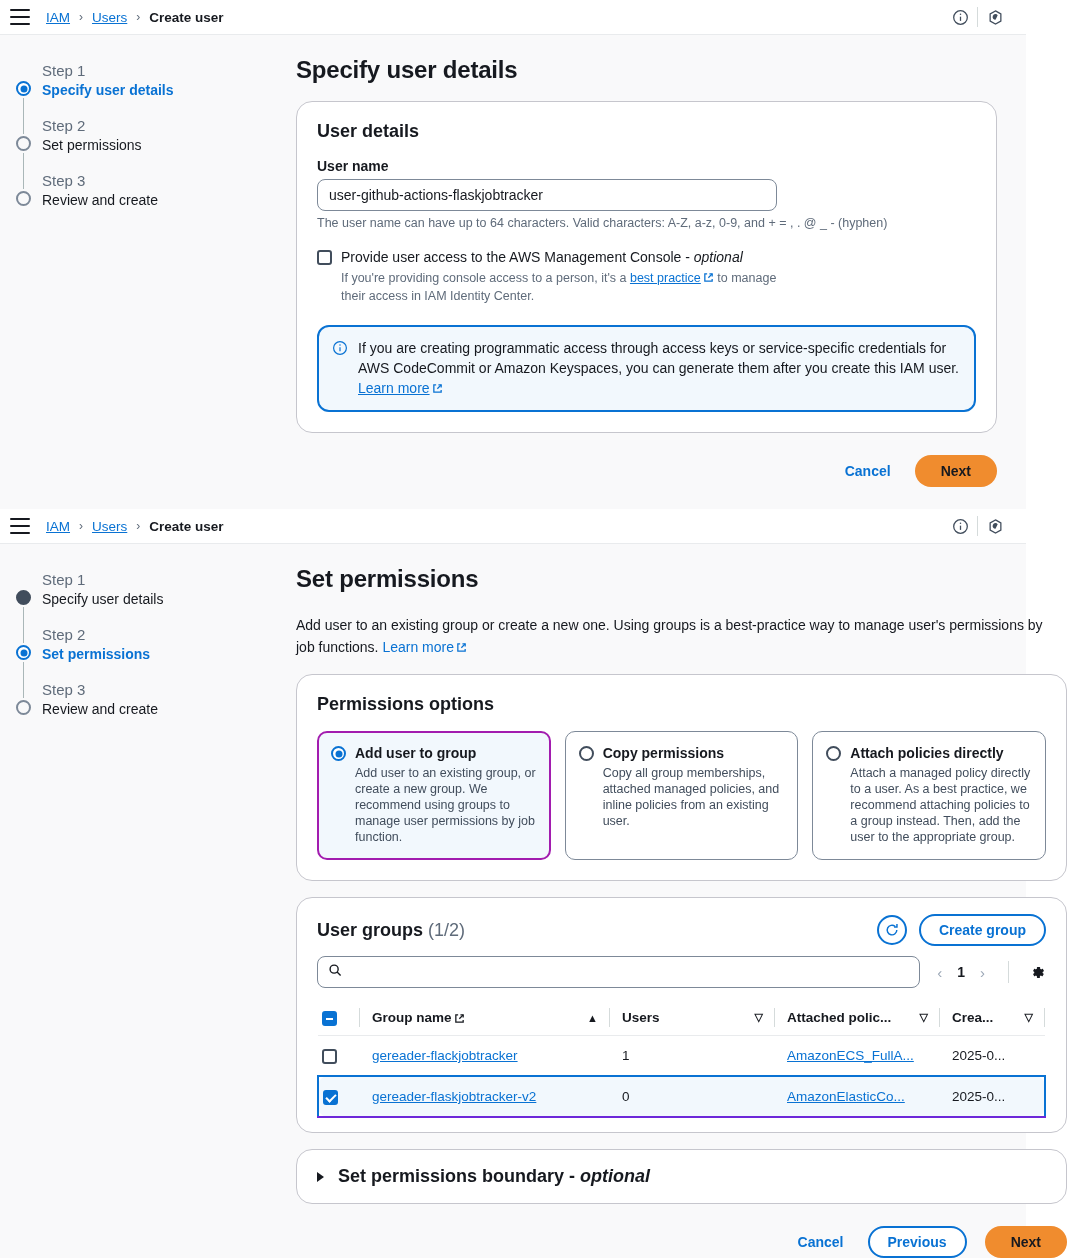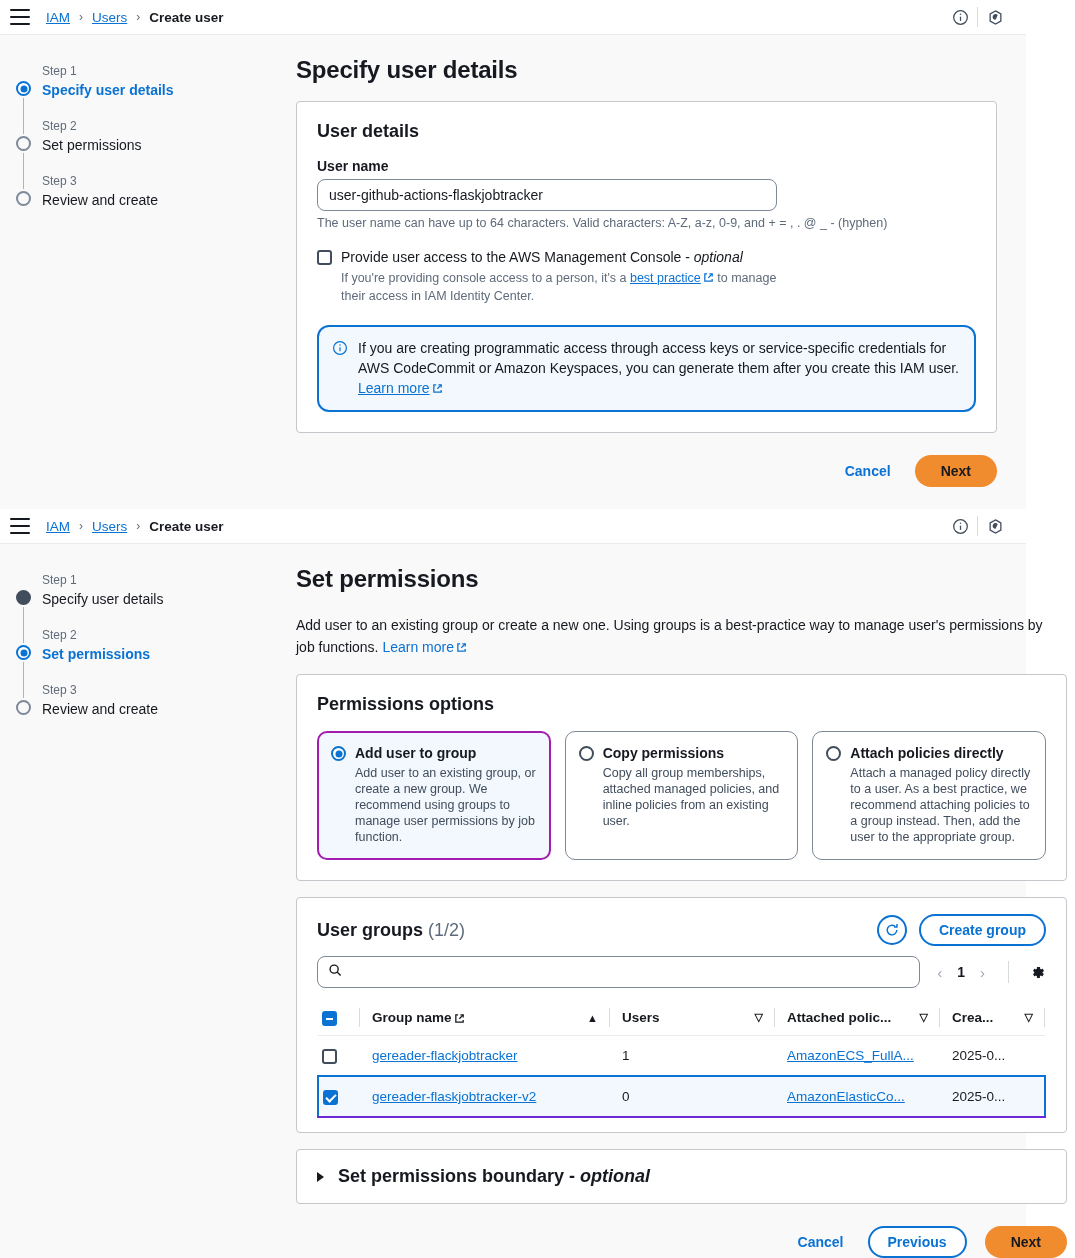--- a/index.html
+++ b/index.html
@@ -35,21 +35,21 @@
 
   
   .body { display: flex; background: #f9f9fa; }
   .rail { width: 296px; flex: 0 0 296px; padding: 28px 0 0 0; }
   .content { flex: 1; padding: 20px 29px 0 0; }
 
   
   .steps { position: relative; padding-left: 16px; }
   .step { position: relative; min-height: 36px; margin-bottom: 19px; }
   .step:last-child { margin-bottom: 0; }
-  .step-num { font-size: 12px; color: #5f6b7a; line-height: 16px; margin-bottom: 2px;
+  .step-num { font-size: 15px; color: #5f6b7a; line-height: 16px; margin-bottom: 2px;
     padding-left: 26px; }
   .step-label { font-size: 14px; line-height: 18px; padding-left: 26px; color: #16191f; }
   .step-label.active { color: #0972d3; font-weight: bold; }
   .marker { position: absolute; left: 0; top: 18px; width: 15px; height: 15px;
     border-radius: 50%; border: 2px solid #7d8998; background: #f9f9fa; }
   .marker.active { border: 2px solid #0972d3; background: #fff; }
   .marker.active::after { content: ""; position: absolute; left: 50%; top: 50%;
     transform: translate(-50%,-50%); width: 7px; height: 7px; border-radius: 50%;
     background: #0972d3; }
   .marker.done { background: #414d5c; border-color: #414d5c; }
@@ -61,21 +61,21 @@
   .page-desc { font-size: 14px; line-height: 22px; color: #16191f; margin-top: 20px; max-width: 760px; }
   .link { color: #0972d3; cursor: pointer; }
   .link-u { color: #0972d3; text-decoration: underline; cursor: pointer; }
   .ext { display: inline-block; width: 11px; height: 11px; vertical-align: -1px;
     margin-left: 2px; }
 
   
   .card {
     background: #ffffff;
     border: 1px solid #c6c6cd;
-    border-radius: 4px;
+    border-radius: 16px;
     margin-top: 16px;
   }
   .card-pad { padding: 18px 20px 20px 20px; }
   h2.card-title { font-size: 18px; font-weight: bold; line-height: 22px; }
 
   
   .field-label { font-size: 14px; font-weight: bold; margin-top: 16px; margin-bottom: 5px; }
   .text-input {
     width: 460px; height: 32px; border: 1px solid #7d8998; border-radius: 8px;
     padding: 0 11px; font-size: 14px; font-family: "Liberation Sans", sans-serif;

